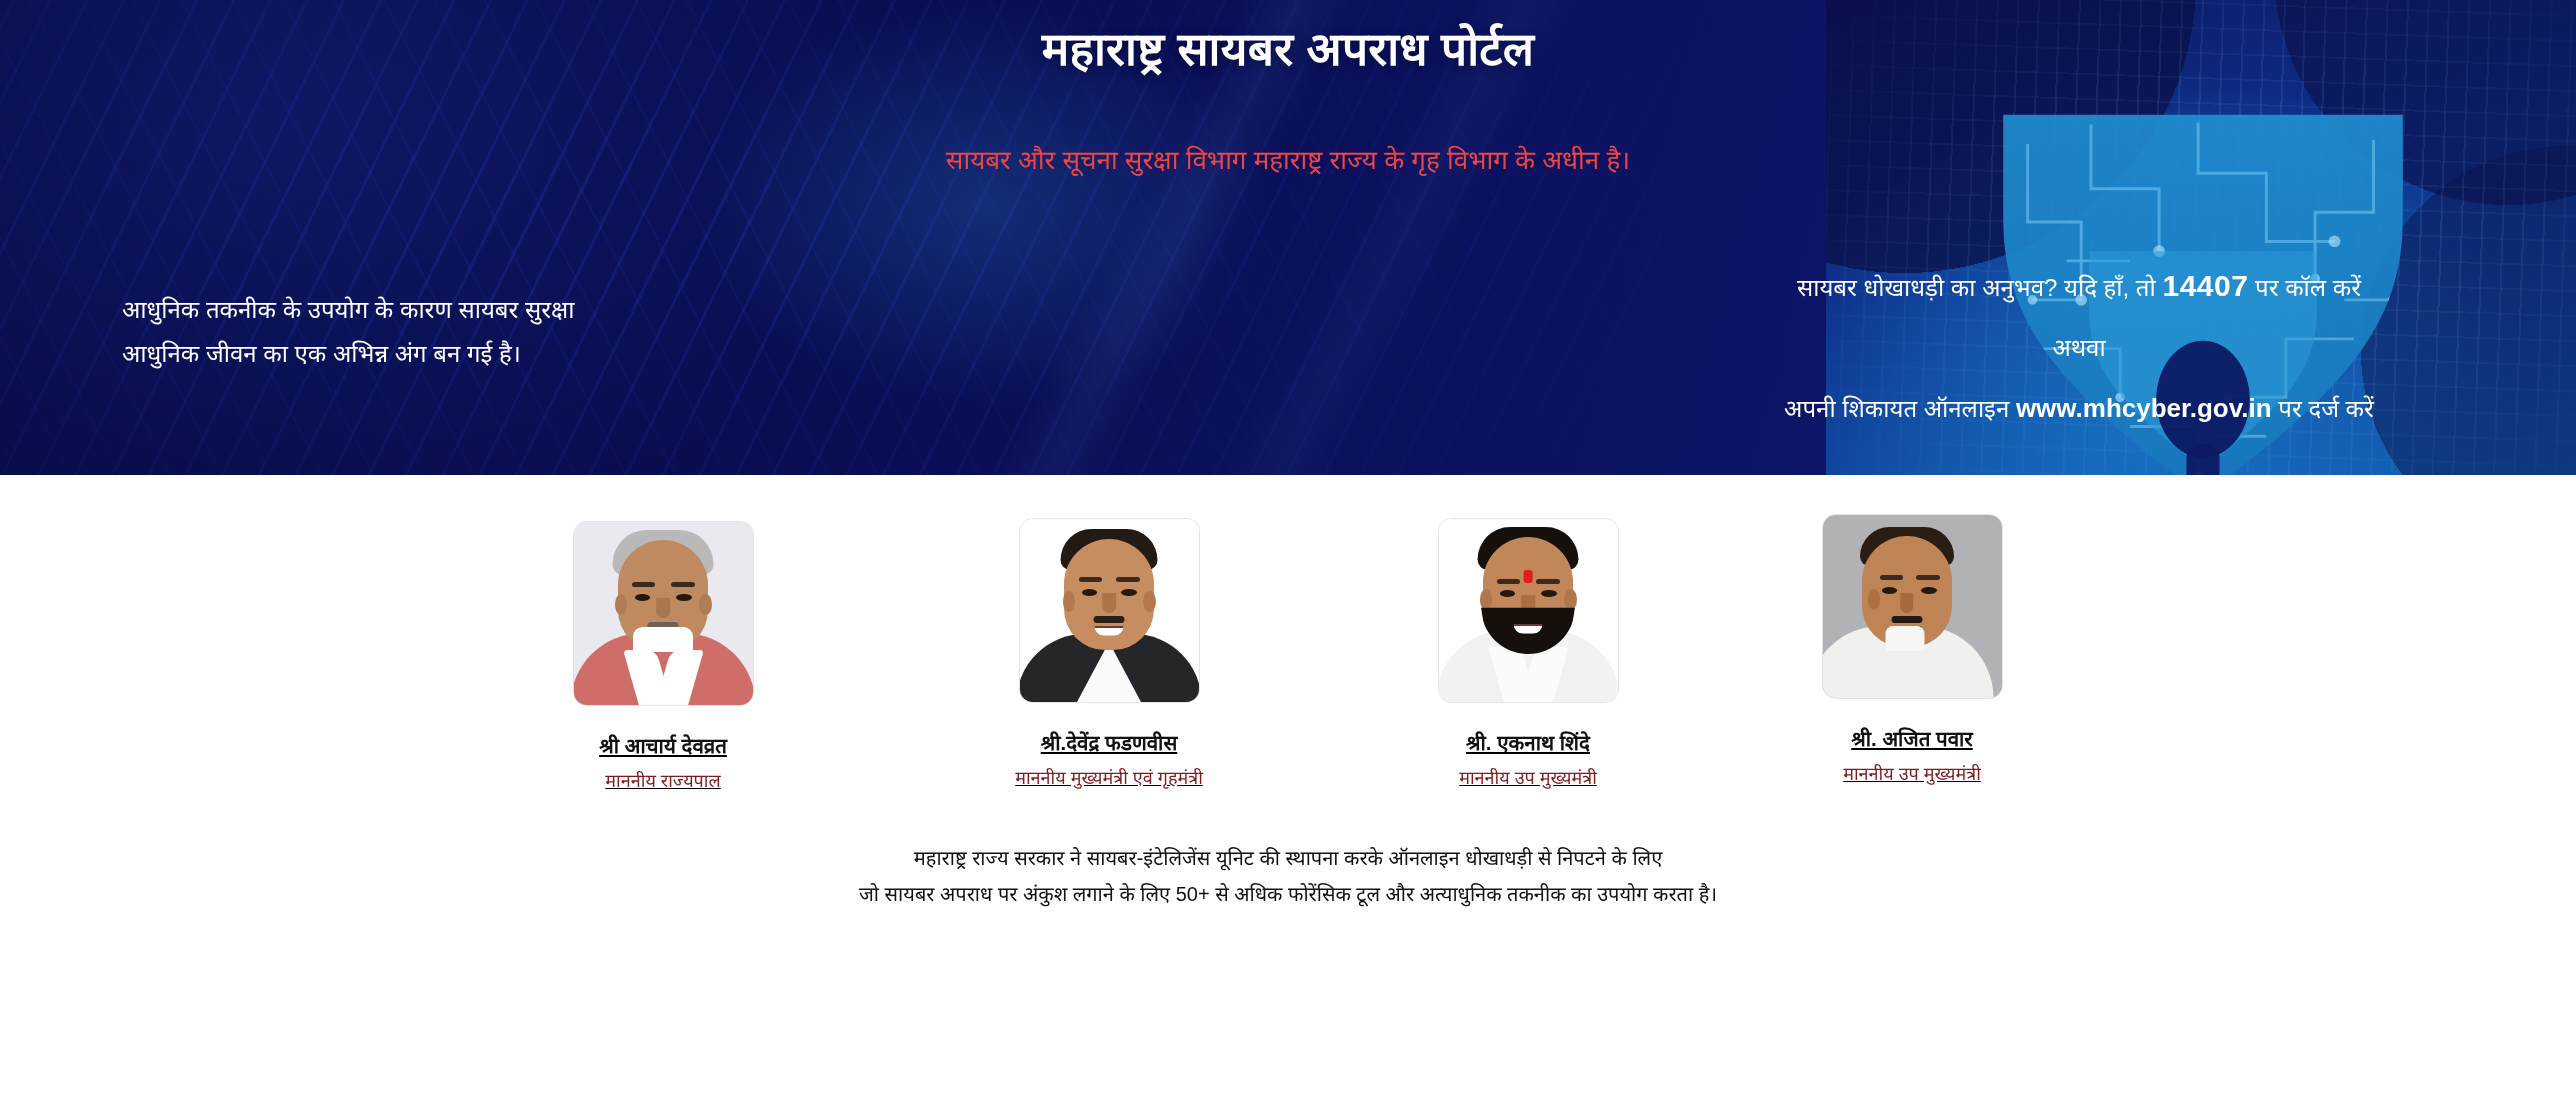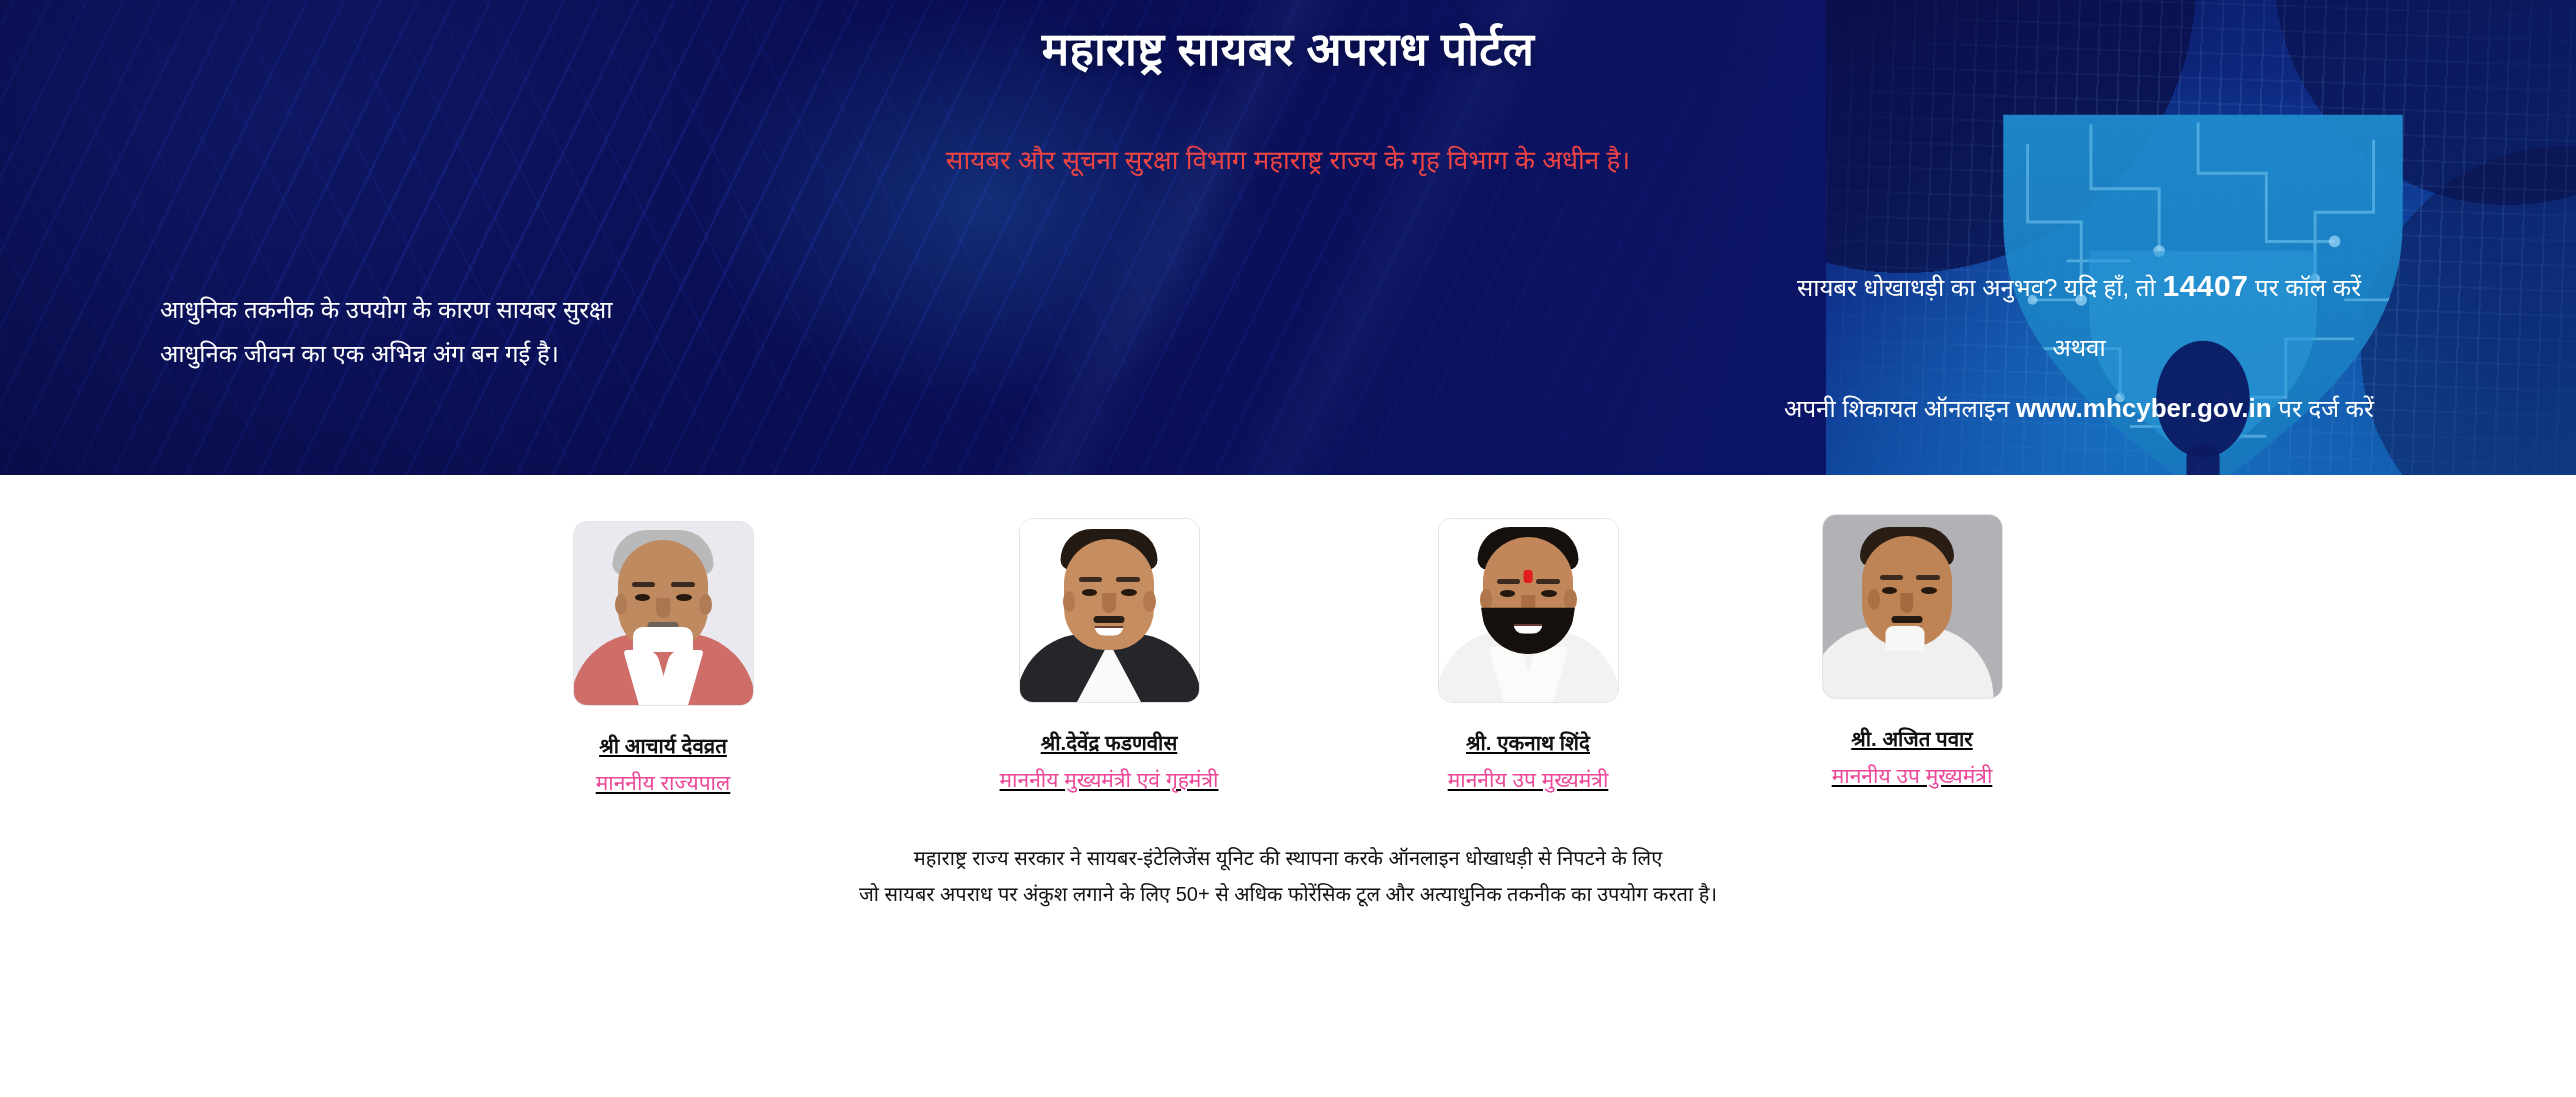--- a/index.html
+++ b/index.html
@@ -101,21 +101,21 @@
     font-weight:400;
   }
 
   .hero-left {
     position:absolute; left:122px; top:288px;
     color:#ffffff;
     font-size:24px;
     line-height:1.85;
     width:740px;
   }
-  .hero-left div { white-space:nowrap;margin-left:38px; }
+  .hero-left div { white-space:nowrap; }
 
   .hero-right {
     position:absolute; right:39px; top:271px;
     width:916px;
     color:#ffffff;
     font-size:24px;
     line-height:1.0;
     text-align:center;
   }
   .hero-right .row { margin-bottom:35px; white-space:nowrap; }
@@ -145,23 +145,23 @@
   }
   .leader .name {
     margin-top:25px;
     font-size:20.5px;
     font-weight:700;
     color:#111111;
     white-space:nowrap;
   }
   .leader .role {
     margin-top:8.8px;
-    font-size:21px;
+    font-size:18px;
     font-weight:400;
-    color:#ec4899;
+    color:#7f1d1d;
     white-space:nowrap;
   }
 
   
   .pt { position:absolute; inset:0; }
   .pt .bg { position:absolute; inset:0; }
   .pt .shoulders { position:absolute; left:50%; transform:translateX(-50%); bottom:0; width:185px; height:72px; border-radius:84px 84px 0 0; }
   .pt .collarL, .pt .collarR { position:absolute; bottom:0; width:33px; height:55px; background:#ffffff; }
   .pt .collarL { left:57px; transform:skewX(16deg); border-radius:3.9px 9.7px 0 0; }
   .pt .collarR { right:57px; transform:skewX(-16deg); border-radius:9.7px 3.9px 0 0; }

